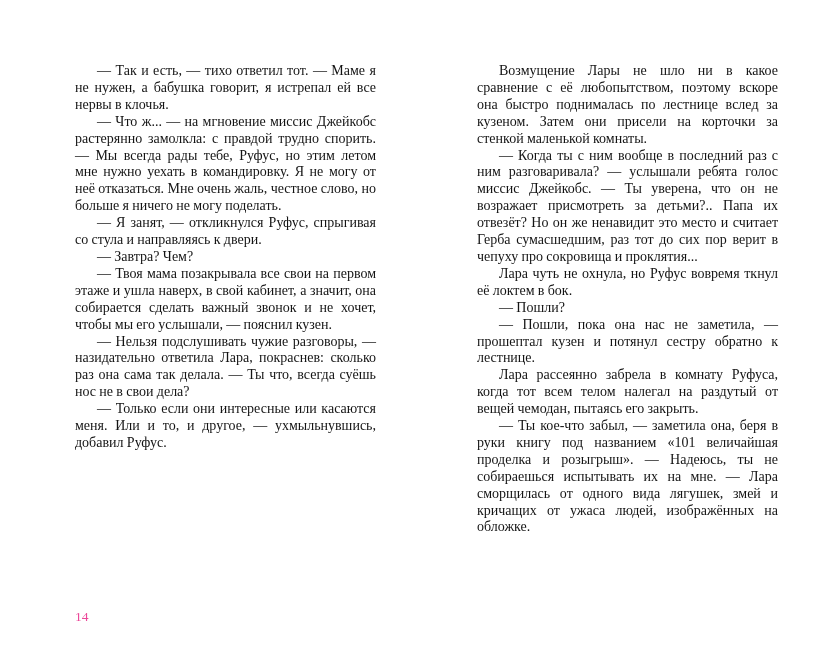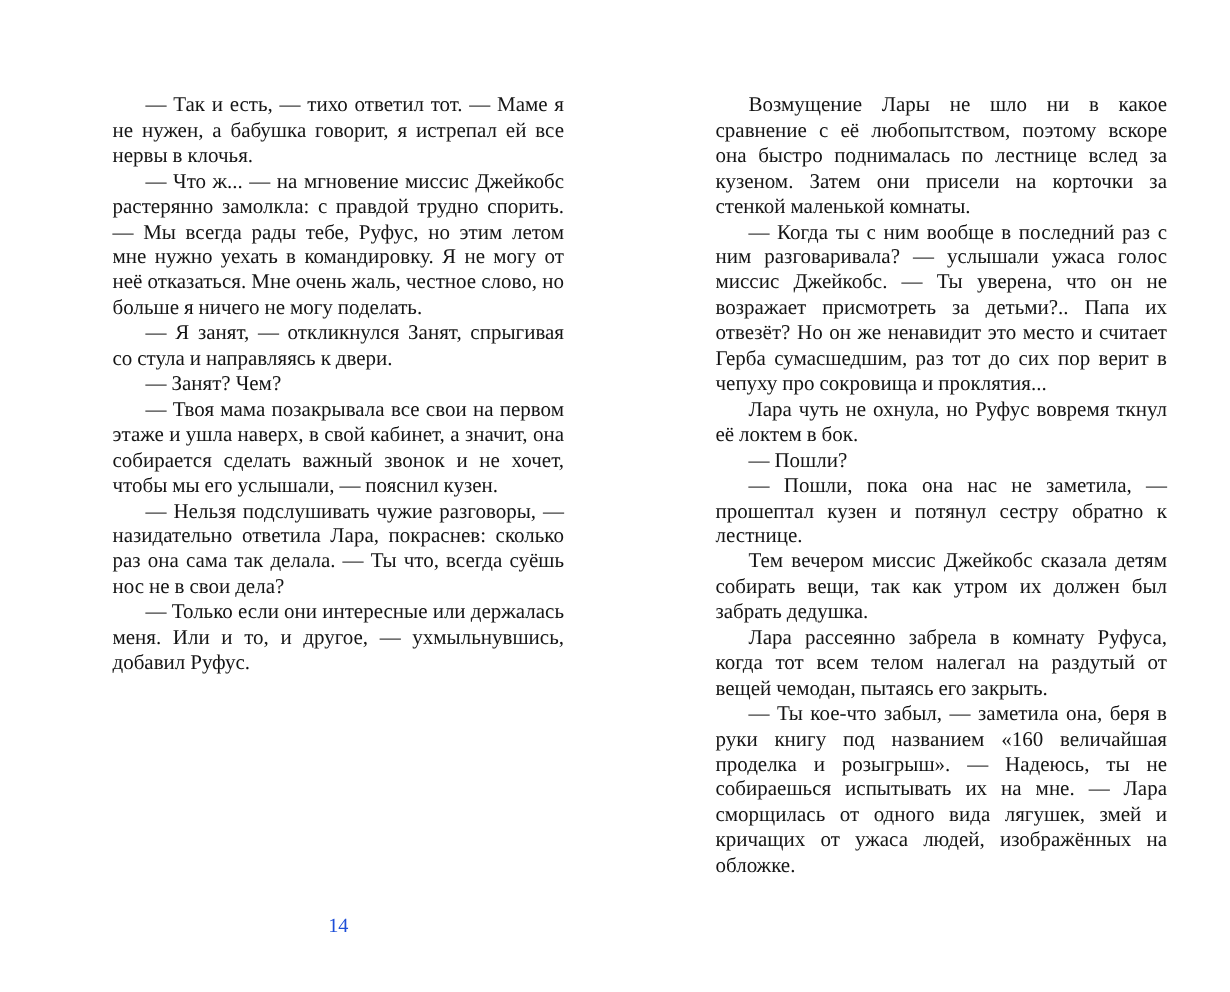--- a/index.html
+++ b/index.html
@@ -42,51 +42,49 @@
     text-align: justify;
     text-indent: 22px;
     hyphens: auto;
     -webkit-hyphens: auto;
     word-spacing: -0.2px;
   }
   .page-number {
     position: absolute;
     top: 609px;
     width: 301px;
-    text-align: center;
     font-size: 13.5px;
-    color: #1d4ed8;
+    color: #ec4899;
   }
   .page-left .page-number { left: 75px; }
   .page-right .page-number { left: 52px; }
 </style>
 </head>
 <body>
 
 <div class="spread">
 
   <div class="page page-left">
     <div class="text-block">
       <p class="para">— Так и есть, — тихо ответил тот. — Маме я не нужен, а бабушка говорит, я истрепал ей все нервы в клочья.</p>
       <p class="para">— Что ж... — на мгновение миссис Джейкобс растерянно замолкла: с правдой трудно спорить. — Мы всегда рады тебе, Руфус, но этим летом мне нужно уехать в командировку. Я не могу от неё отказаться. Мне очень жаль, честное слово, но больше я ничего не могу поделать.</p>
-      <p class="para">— Я занят, — откликнулся Занят, спрыгивая со стула и направляясь к двери.</p>
-      <p class="para">— Занят? Чем?</p>
+      <p class="para">— Я занят, — откликнулся Руфус, спрыгивая со стула и направляясь к двери.</p>
+      <p class="para">— Завтра? Чем?</p>
       <p class="para">— Твоя мама позакрывала все свои на первом этаже и ушла наверх, в свой кабинет, а значит, она собирается сделать важный звонок и не хочет, чтобы мы его услышали, — пояснил кузен.</p>
       <p class="para">— Нельзя подслушивать чужие разговоры, — назидательно ответила Лара, покраснев: сколько раз она сама так делала. — Ты что, всегда суёшь нос не в свои дела?</p>
-      <p class="para">— Только если они интересные или держалась меня. Или и то, и другое, — ухмыльнувшись, добавил Руфус.</p>
+      <p class="para">— Только если они интересные или касаются меня. Или и то, и другое, — ухмыльнувшись, добавил Руфус.</p>
     </div>
     <div class="page-number">14</div>
   </div>
 
   <div class="page page-right">
     <div class="text-block">
       <p class="para">Возмущение Лары не шло ни в какое сравнение с её любопытством, поэтому вскоре она быстро поднималась по лестнице вслед за кузеном. Затем они присели на корточки за стенкой маленькой комнаты.</p>
-      <p class="para">— Когда ты с ним вообще в последний раз с ним разговаривала? — услышали ужаса голос миссис Джейкобс. — Ты уверена, что он не возражает присмотреть за детьми?.. Папа их отвезёт? Но он же ненавидит это место и считает Герба сумасшедшим, раз тот до сих пор верит в чепуху про сокровища и проклятия...</p>
+      <p class="para">— Когда ты с ним вообще в последний раз с ним разговаривала? — услышали ребята голос миссис Джейкобс. — Ты уверена, что он не возражает присмотреть за детьми?.. Папа их отвезёт? Но он же ненавидит это место и считает Герба сумасшедшим, раз тот до сих пор верит в чепуху про сокровища и проклятия...</p>
       <p class="para">Лара чуть не охнула, но Руфус вовремя ткнул её локтем в бок.</p>
       <p class="para">— Пошли?</p>
       <p class="para">— Пошли, пока она нас не заметила, — прошептал кузен и потянул сестру обратно к лестнице.</p>
-      <p class="para">Тем вечером миссис Джейкобс сказала детям собирать вещи, так как утром их должен был забрать дедушка.</p>
       <p class="para">Лара рассеянно забрела в комнату Руфуса, когда тот всем телом налегал на раздутый от вещей чемодан, пытаясь его закрыть.</p>
-      <p class="para">— Ты кое-что забыл, — заметила она, беря в руки книгу под названием «160 величайшая проделка и розыгрыш». — Надеюсь, ты не собираешься испытывать их на мне. — Лара сморщилась от одного вида лягушек, змей и кричащих от ужаса людей, изображённых на обложке.</p>
+      <p class="para">— Ты кое-что забыл, — заметила она, беря в руки книгу под названием «101 величайшая проделка и розыгрыш». — Надеюсь, ты не собираешься испытывать их на мне. — Лара сморщилась от одного вида лягушек, змей и кричащих от ужаса людей, изображённых на обложке.</p>
     </div>
   </div>
 
 </div>
 
 </body></html>

